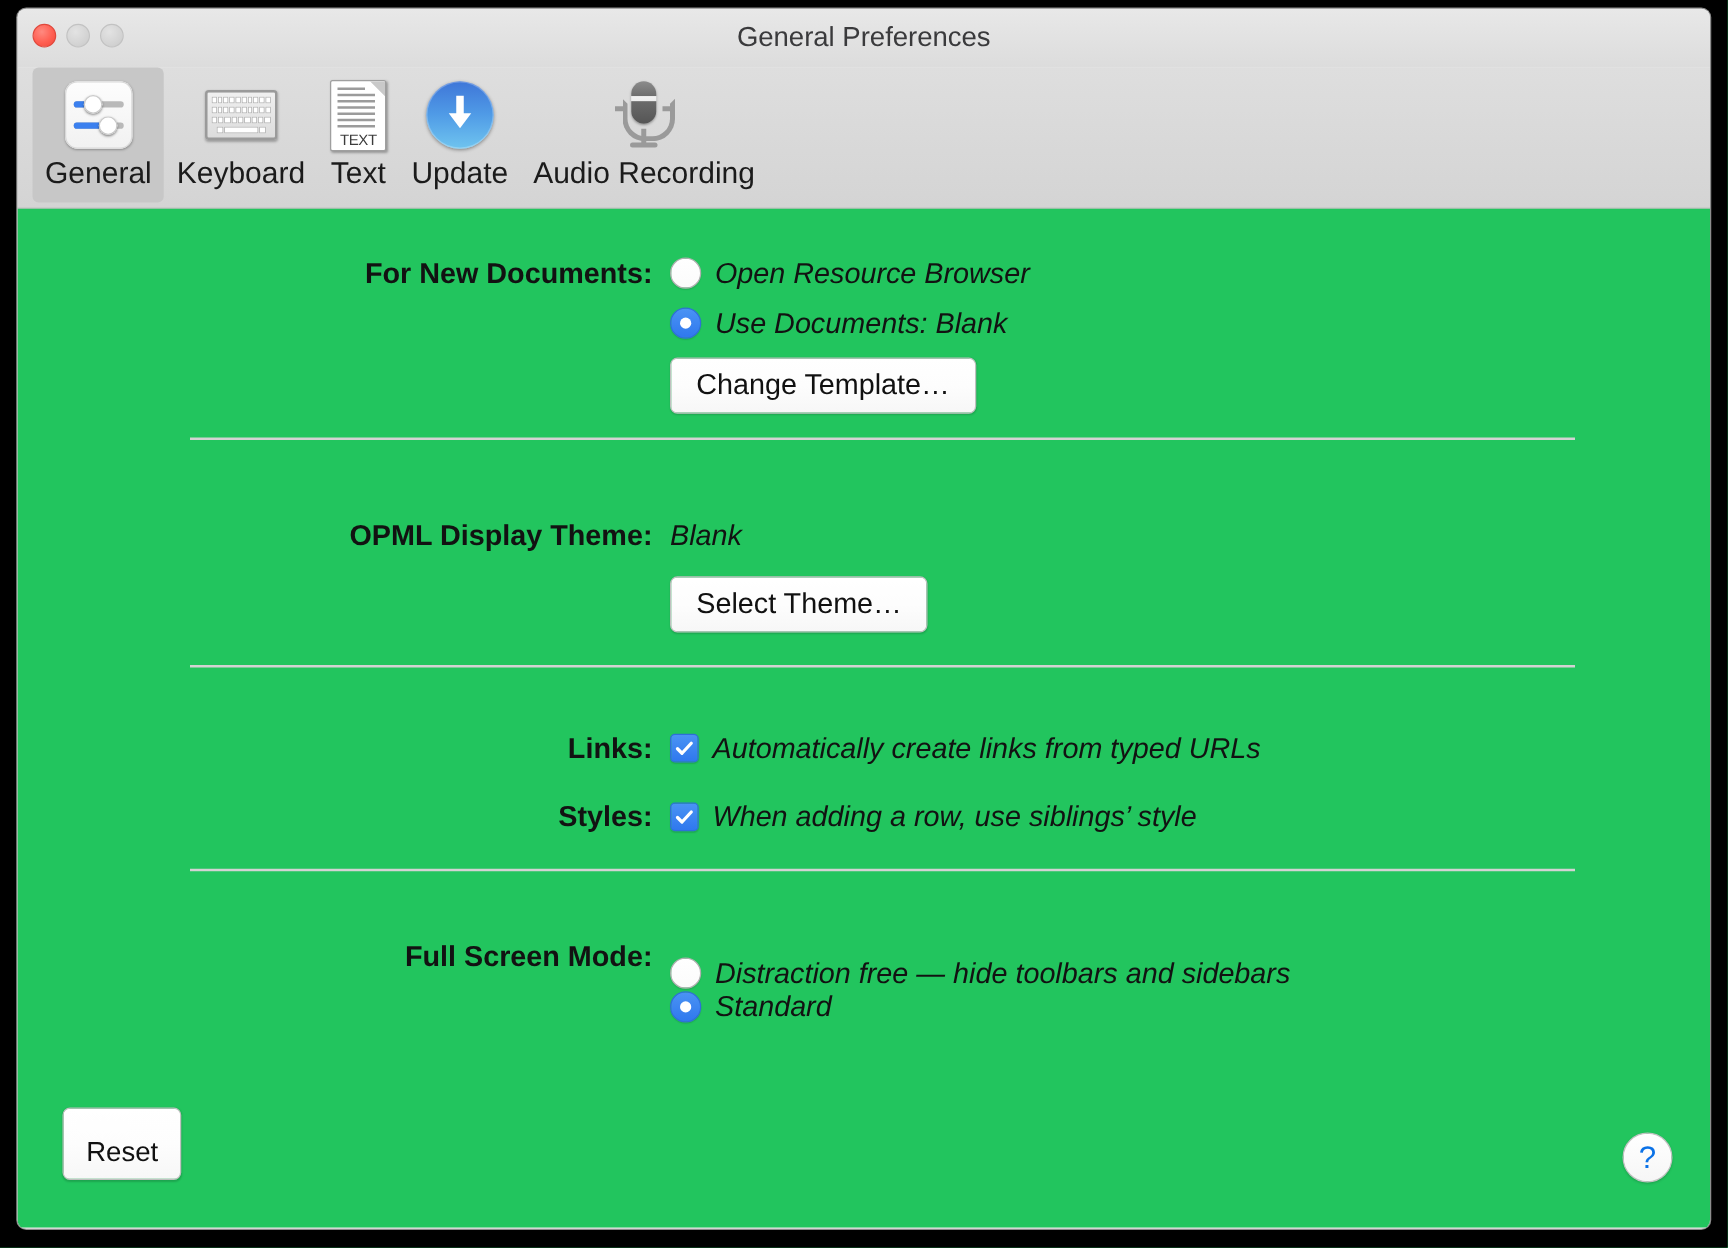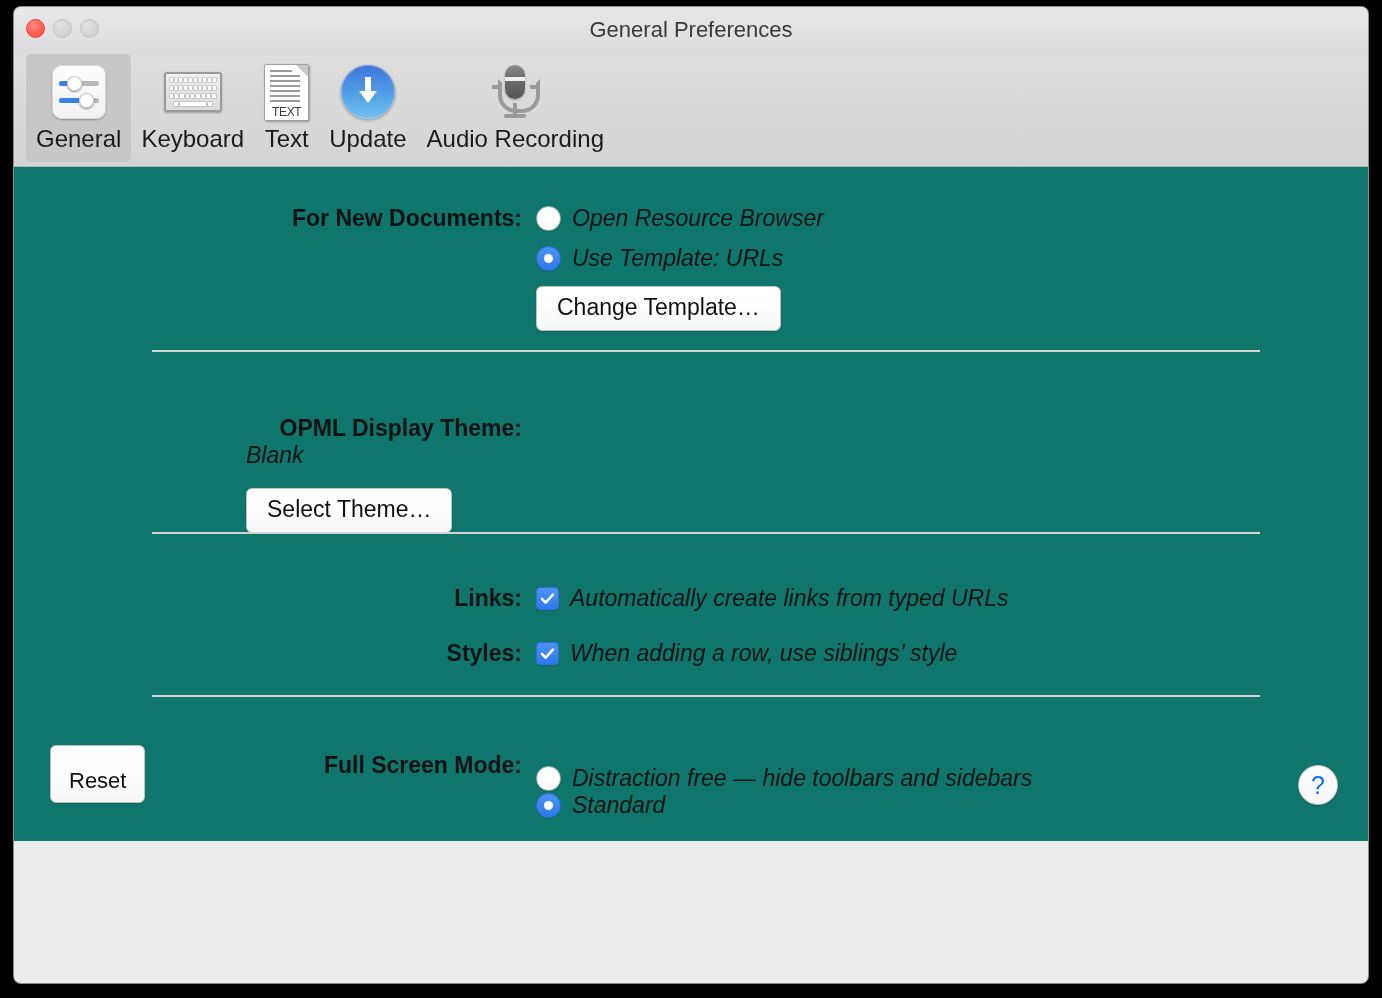--- a/index.html
+++ b/index.html
@@ -193,22 +193,22 @@
     position: relative;
   }
   .ico-update .arrow {
     position: absolute; left: 50%; top: 50%;
     transform: translate(-50%,-50%);
   }
 
   
   #content {
     position: relative;
-    height: 674px;
-    background: #0f766e;
+    height: 815px;
+    background: #22c55e;
   }
 
   .row {
     position: absolute;
     display: flex;
     align-items: flex-start;
   }
   .flabel {
     font-size: 23px;
     font-weight: bold;
@@ -425,31 +425,31 @@
 
     <div class="row" style="left:218px; top:38px;">
       <div class="flabel" style="width:290px;">For New Documents:</div>
       <div style="margin-left:14px;">
         <div style="display:flex; align-items:center; gap:11px;">
           <span class="radio off"></span>
           <span class="ftext">Open Resource Browser</span>
         </div>
         <div style="display:flex; align-items:center; gap:11px; margin-top:13px;">
           <span class="radio on"></span>
-          <span class="ftext">Use Template: URLs</span>
+          <span class="ftext">Use Documents: Blank</span>
         </div>
         <div style="margin-top:14px;">
           <button class="pbtn">Change Template…</button>
         </div>
       </div>
     </div>
 
     <div class="divider" style="top:183px;"></div>
 
-    <div class="row" style="left:218px; top:248px;flex-direction:column;">
+    <div class="row" style="left:218px; top:248px;">
       <div class="flabel" style="width:290px;">OPML Display Theme:</div>
       <div style="margin-left:14px;">
         <div class="ftext">Blank</div>
         <div style="margin-top:19px;">
           <button class="pbtn">Select Theme…</button>
         </div>
       </div>
     </div>
 
     <div class="divider" style="top:365px;"></div>

